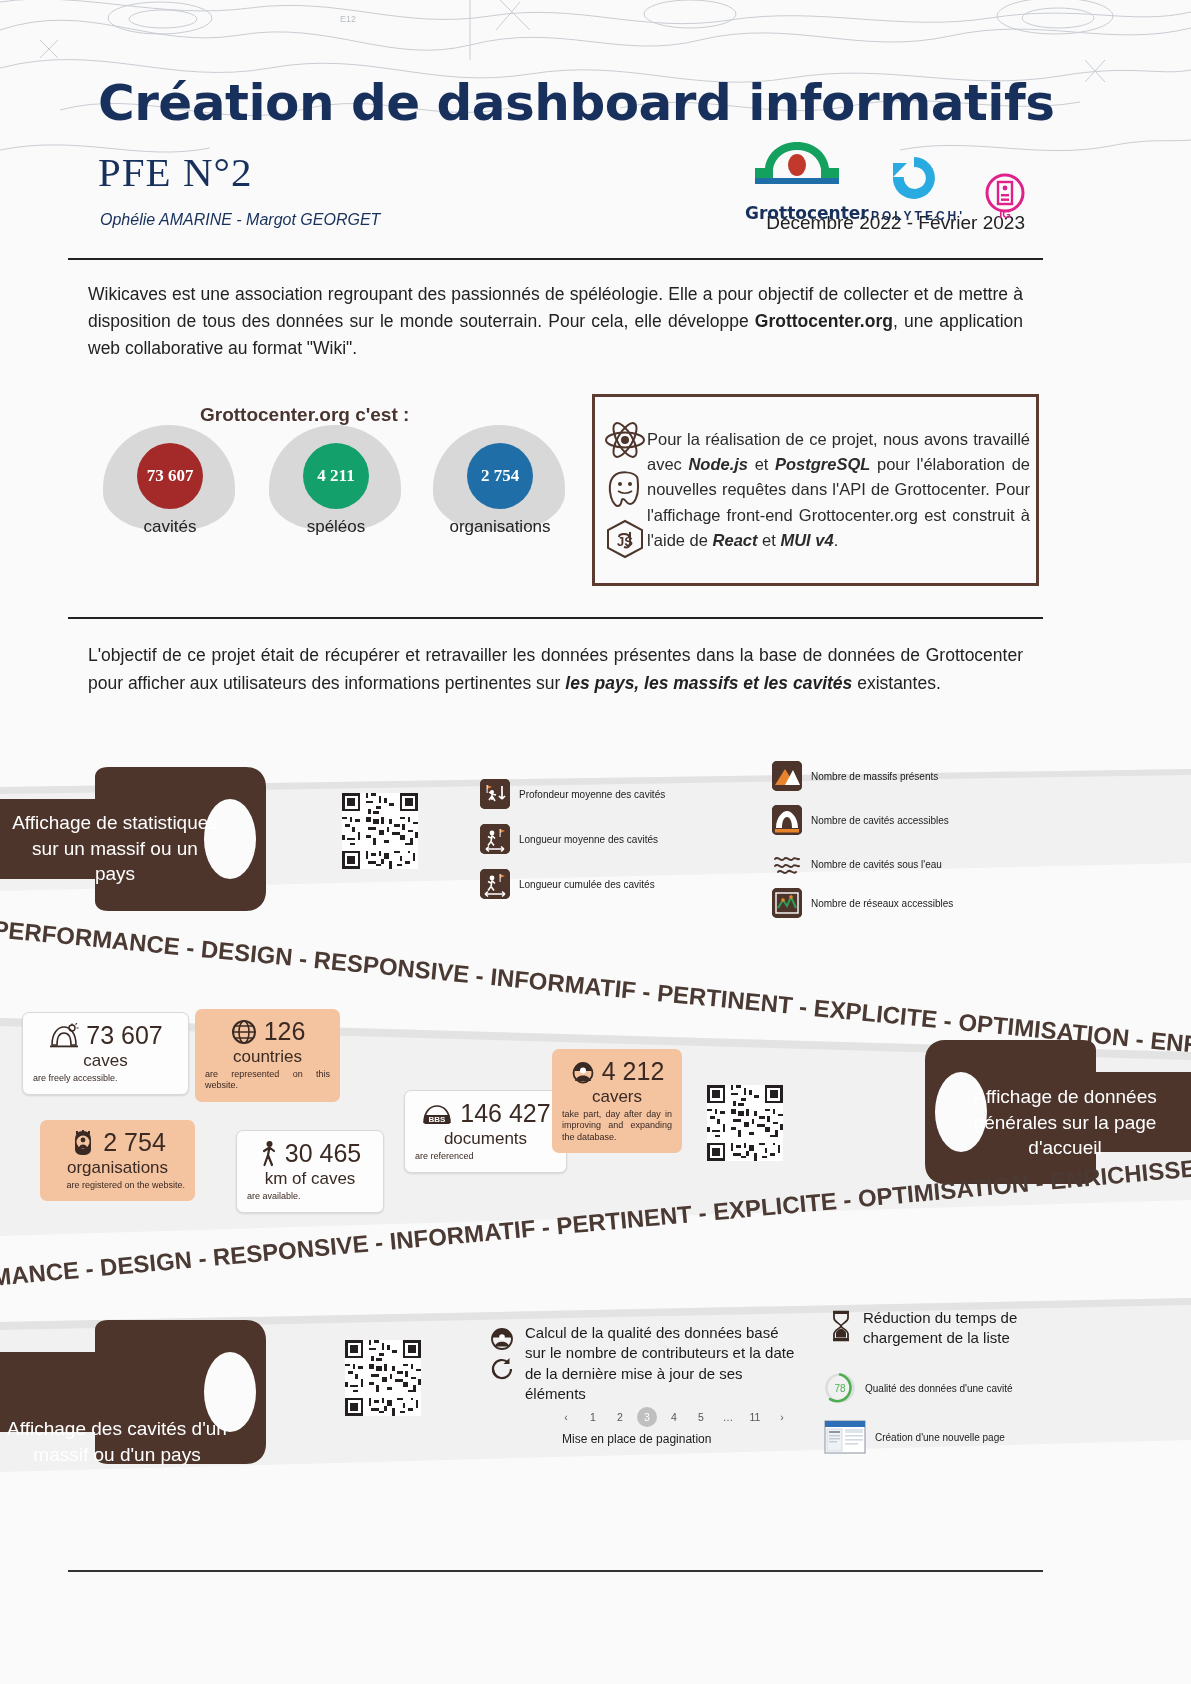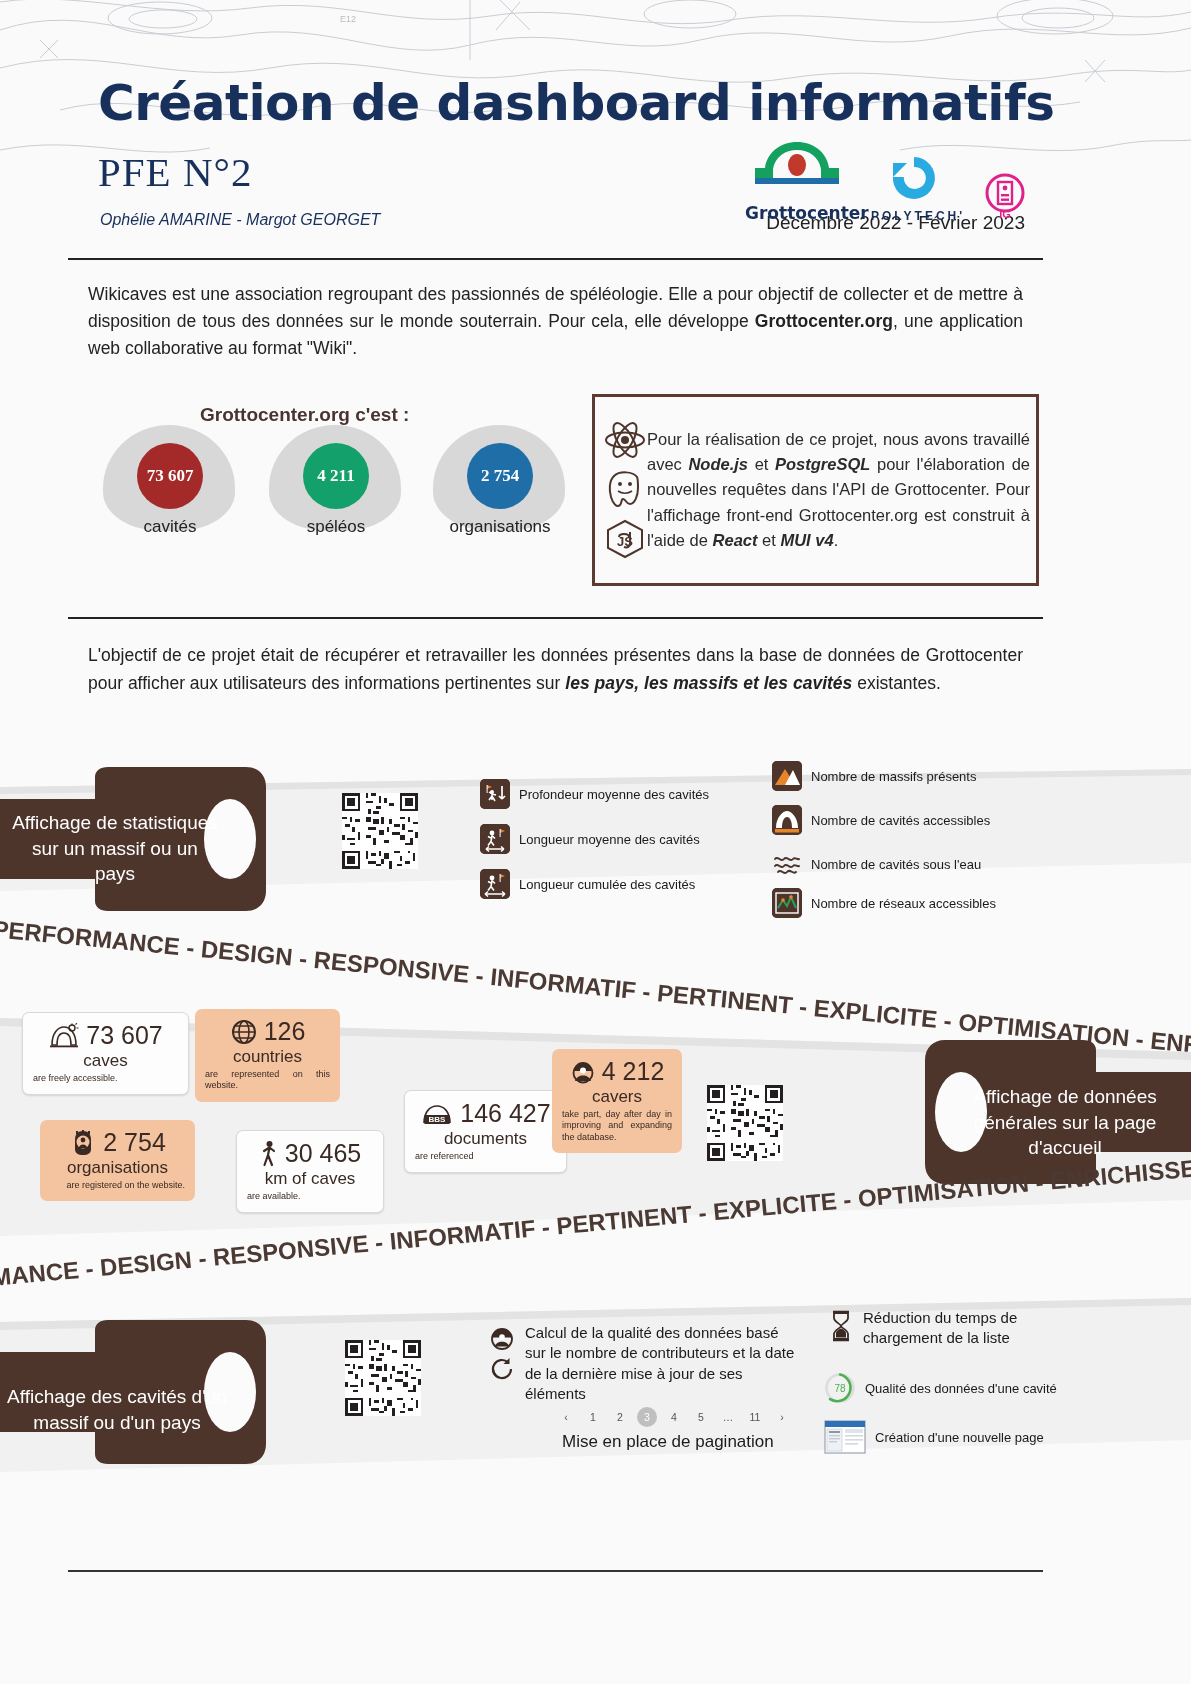--- a/index.html
+++ b/index.html
@@ -104,21 +104,21 @@
     position:absolute; color:#fff; font-size:19px; line-height:1.35; text-align:center;
   }
 
   .scroll-text {
     position:absolute; font-size:24px; font-weight:bold; color:#4b3a33;
     white-space:nowrap; font-family:"Liberation Sans", sans-serif;
   }
 
   
   .iconrow { position:absolute; display:flex; align-items:center; gap:9px; }
-  .iconrow .t { font-size:13px; color:#1b1b1b; white-space:nowrap; }
+  .iconrow .t { font-size:10px; color:#1b1b1b; white-space:nowrap; }
   .sqicon { width:30px; height:30px; background:#4d352c; border-radius:5px; position:relative; flex:0 0 auto; }
 
   
   .qr { position:absolute; width:76px; height:76px; }
 
   
   .card {
     position:absolute; border-radius:7px; padding:8px 10px 10px;
     text-align:center; color:#3a2a23;
   }
@@ -595,21 +595,21 @@
 
   <svg class="band" style="top:1290px; height:210px;" width="1191" height="210">
     <path d="M0,32 L1191,8 L1191,150 L0,182 Z" fill="#f1f1f1"></path>
     <path d="M0,32 L1191,8 L1191,15 L0,40 Z" fill="#e3e3e3"></path>
   </svg>
 
   <svg class="keyshape" style="left:0px; top:1318px;" width="300" height="148" viewBox="0 0 300 148">
     <path d="M0,34 L95,34 L95,12 C95,6 100,2 108,2 L246,2 C258,2 266,10 266,22 L266,126 C266,138 258,146 246,146 L108,146 C100,146 95,142 95,136 L95,114 L0,114 Z" fill="#4d352c"></path>
     <ellipse cx="230" cy="74" rx="26" ry="40" fill="#fbfbfb"></ellipse>
   </svg>
-  <div class="keylabel" style="left:6px; top:1384px; width:222px;text-align:center;">
+  <div class="keylabel" style="left:6px; top:1416px; width:222px;text-align:center;">
     <div>Affichage des cavités d'un</div>
     <div>massif ou d'un pays</div>
   </div>
 
   <svg class="qr" style="left:345px; top:1340px;" viewBox="0 0 29 29" shape-rendering="crispEdges">
     <rect width="29" height="29" fill="#fff"></rect>
     <g fill="#231f20">
       <path d="M0,0h7v7h-7z M1,1v5h5v-5z"></path>
         <rect x="2" y="2" width="3" height="3"></rect>
       <path d="M22,0h7v7h-7z M23,1v5h5v-5z"></path>
@@ -693,21 +693,21 @@
     <span>‹</span>
     <span>1</span>
     <span>2</span>
     <span class="act">3</span>
     <span>4</span>
     <span>5</span>
     <span>…</span>
     <span>11</span>
     <span>›</span>
   </div>
-  <div style="position:absolute; left:562px; top:1432px; font-size:17px; color:#1b1b1b;">Mise en place de pagination</div>
+  <div style="position:absolute; left:562px; top:1432px; font-size:12px; color:#1b1b1b;">Mise en place de pagination</div>
 
   <div class="iconrow" style="left:828px; top:1308px; align-items:flex-start;">
     <svg width="26" height="32" viewBox="0 0 26 32" style="flex:0 0 auto; margin-top:2px;">
       <path d="M5,2 h16 M5,30 h16" stroke="#3a2a23" stroke-width="2.4"></path>
       <path d="M6,3 L6,8 C6,12 13,14 13,16 C13,18 6,20 6,24 L6,29 L20,29 L20,24 C20,20 13,18 13,16 C13,14 20,12 20,8 L20,3 Z" fill="none" stroke="#3a2a23" stroke-width="1.8"></path>
       <path d="M8,22.5 C9,20 13,18.5 13,18.5 C13,18.5 17,20 18,22.5 L18,27.5 L8,27.5 Z" fill="#3a2a23"></path>
     </svg>
     <span style="font-size:15px; line-height:1.35; width:182px; white-space:normal;" class="t">Réduction du temps de chargement de la liste</span>
   </div>
 

